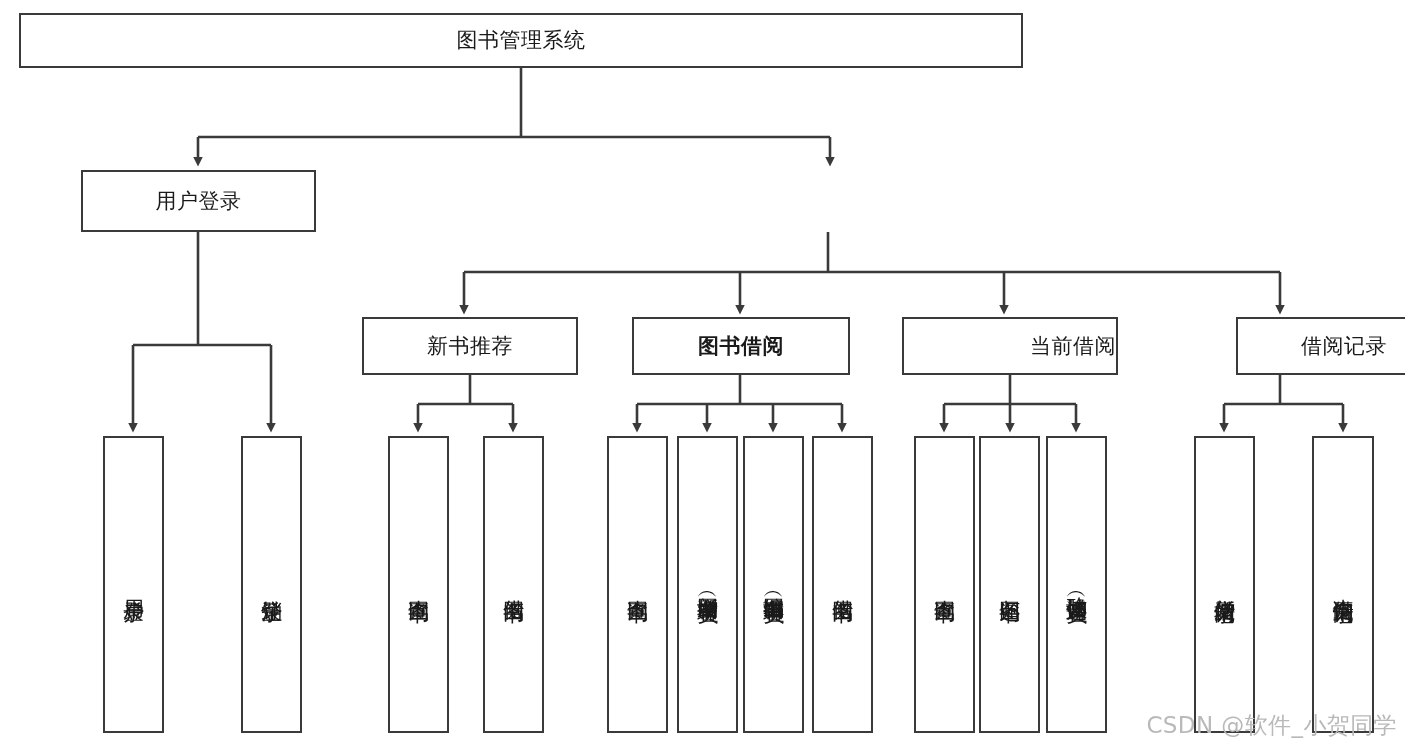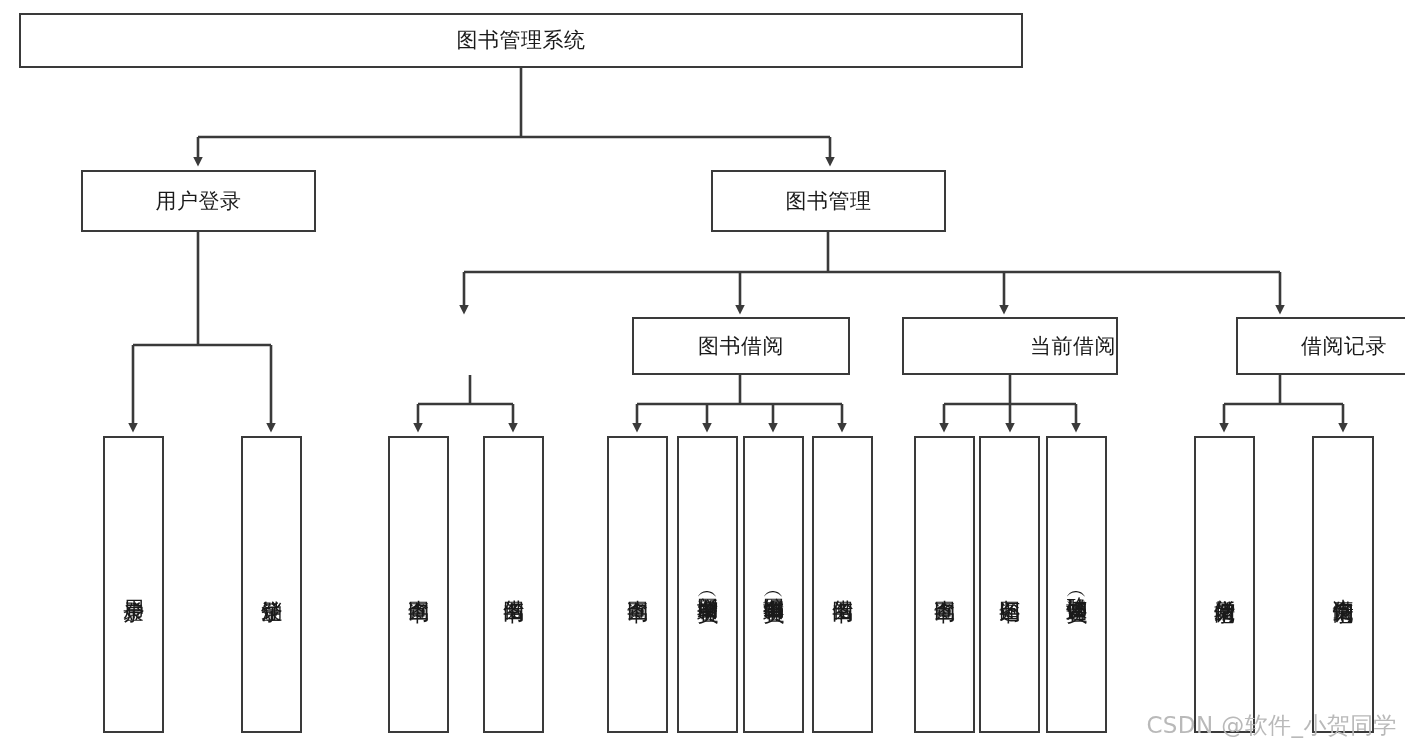--- a/index.html
+++ b/index.html
@@ -120,25 +120,25 @@
     </g>
   </svg>
 
   <div class="node" style="left:19px; top:13px; width:1004px; height:55px;">
     <span class="label">图书管理系统</span>
   </div>
 
   <div class="node" style="left:81px; top:170px; width:235px; height:62px;">
     <span class="label">用户登录</span>
   </div>
-  <div class="node" style="left:711px; top:170px; width:235px; height:62px;">
-    <span class="label">图书管理</span>
+
+  <div class="node" style="left:362px; top:317px; width:216px; height:58px;">
+    <span class="label">新书推荐</span>
   </div>
-
-  <div class="node" style="left:632px; top:317px; width:218px; height:58px;">
+  <div class="node" style="left:632px; top:317px; width:218px; height:58px;font-weight:bold;">
     <span class="label">图书借阅</span>
   </div>
   <div class="node" style="left:902px; top:317px; width:216px; height:58px;justify-content:flex-end;">
     <span class="label">当前借阅</span>
   </div>
   <div class="node" style="left:1236px; top:317px; width:216px; height:58px;">
     <span class="label">借阅记录</span>
   </div>
 
   <div class="node vertical" style="left:103px; top:436px; width:61px; height:297px;">

